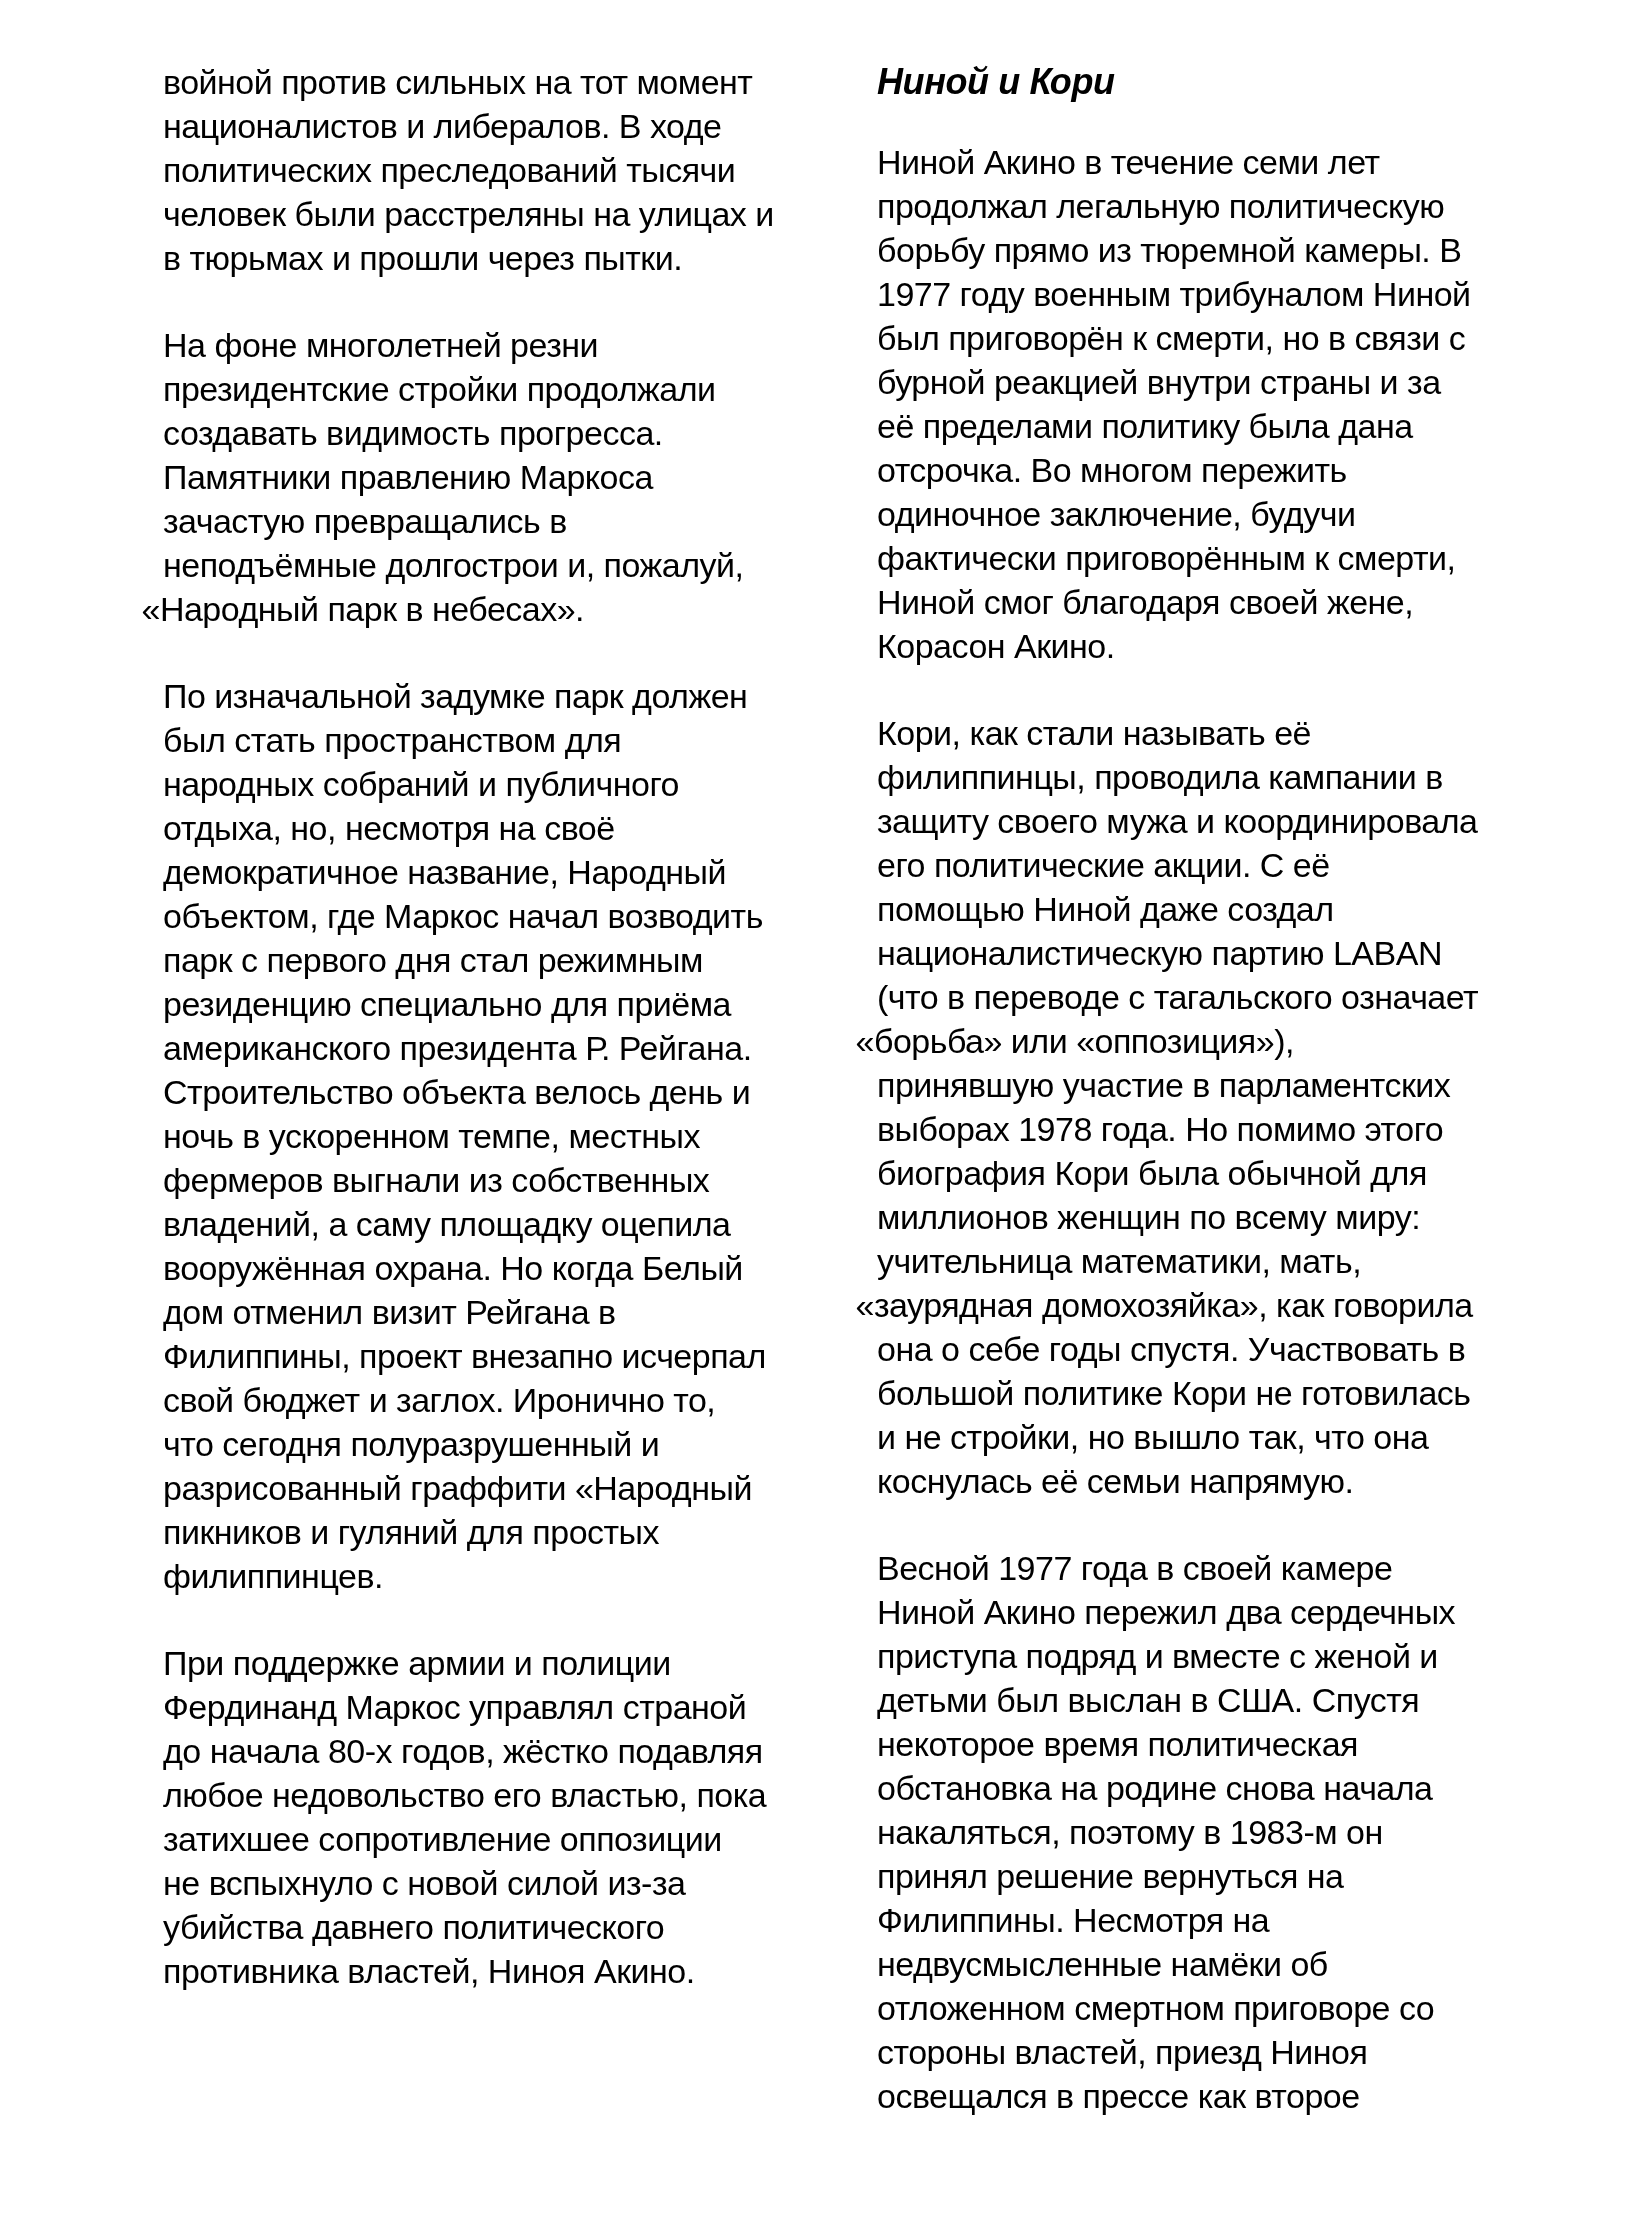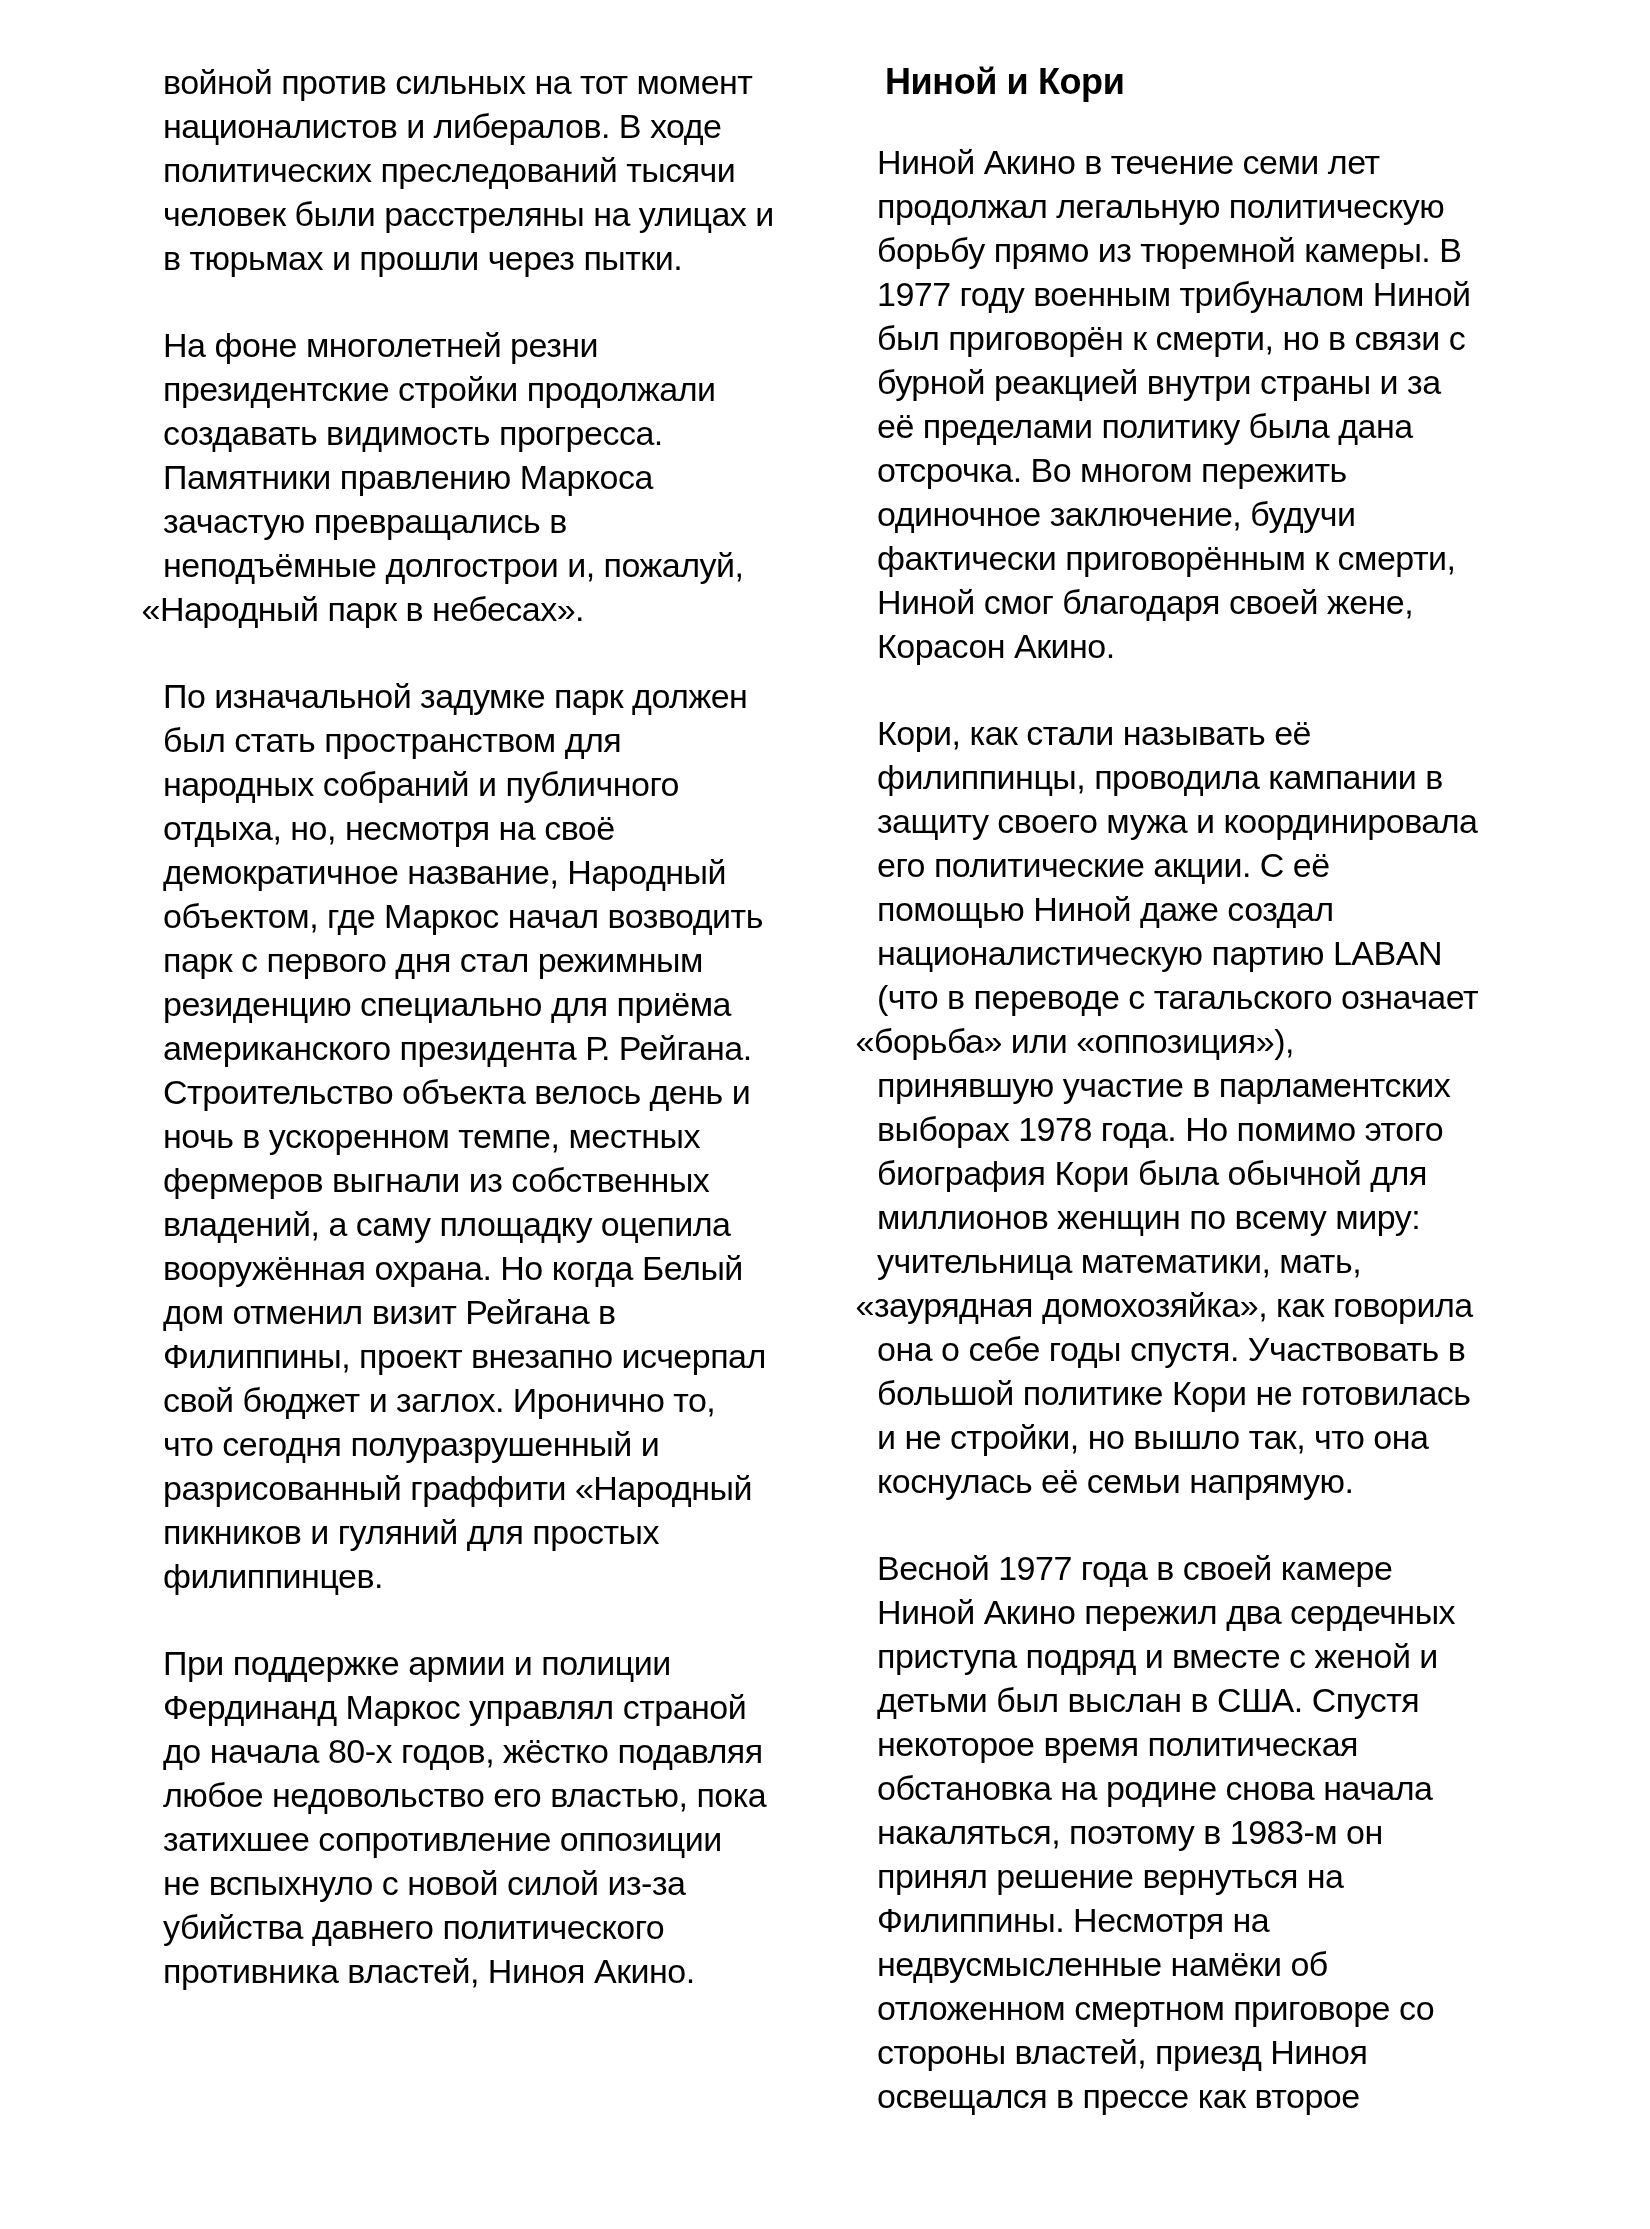--- a/index.html
+++ b/index.html
@@ -25,21 +25,22 @@
   }
   .column {
     flex: 0 0 auto;
     width: 656px;
   }
   .heading {
     font-size: 36px;
     line-height: 44px;
     font-weight: 700;
     letter-spacing: -0.4px;
-    margin: 0 0 36px 8px;
+    margin: 0 0 36px 0;
+    font-style: italic;
   }
   .paragraph {
     margin: 0 0 43px 0;
   }
   .line {
     display: block;
     white-space: pre;
     font-size: 34px;
     line-height: 44px;
     letter-spacing: -0.5px;

